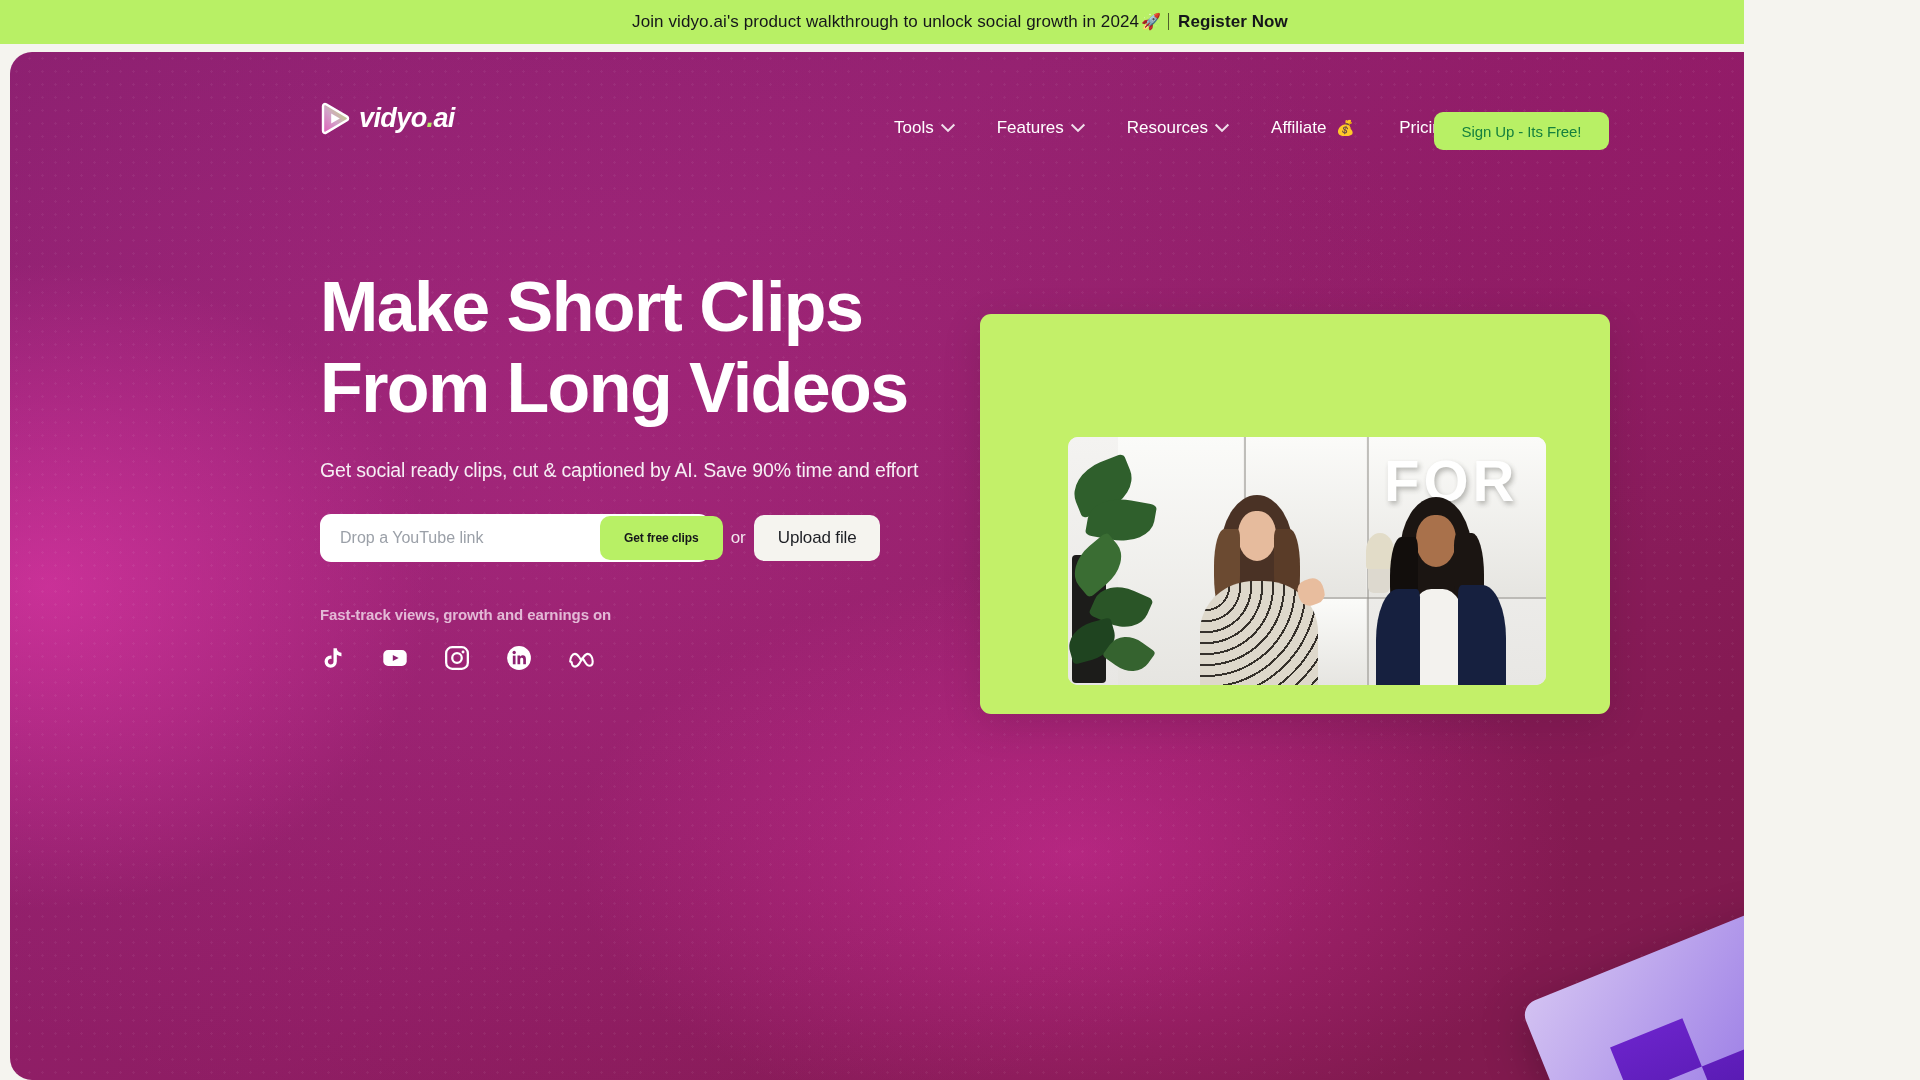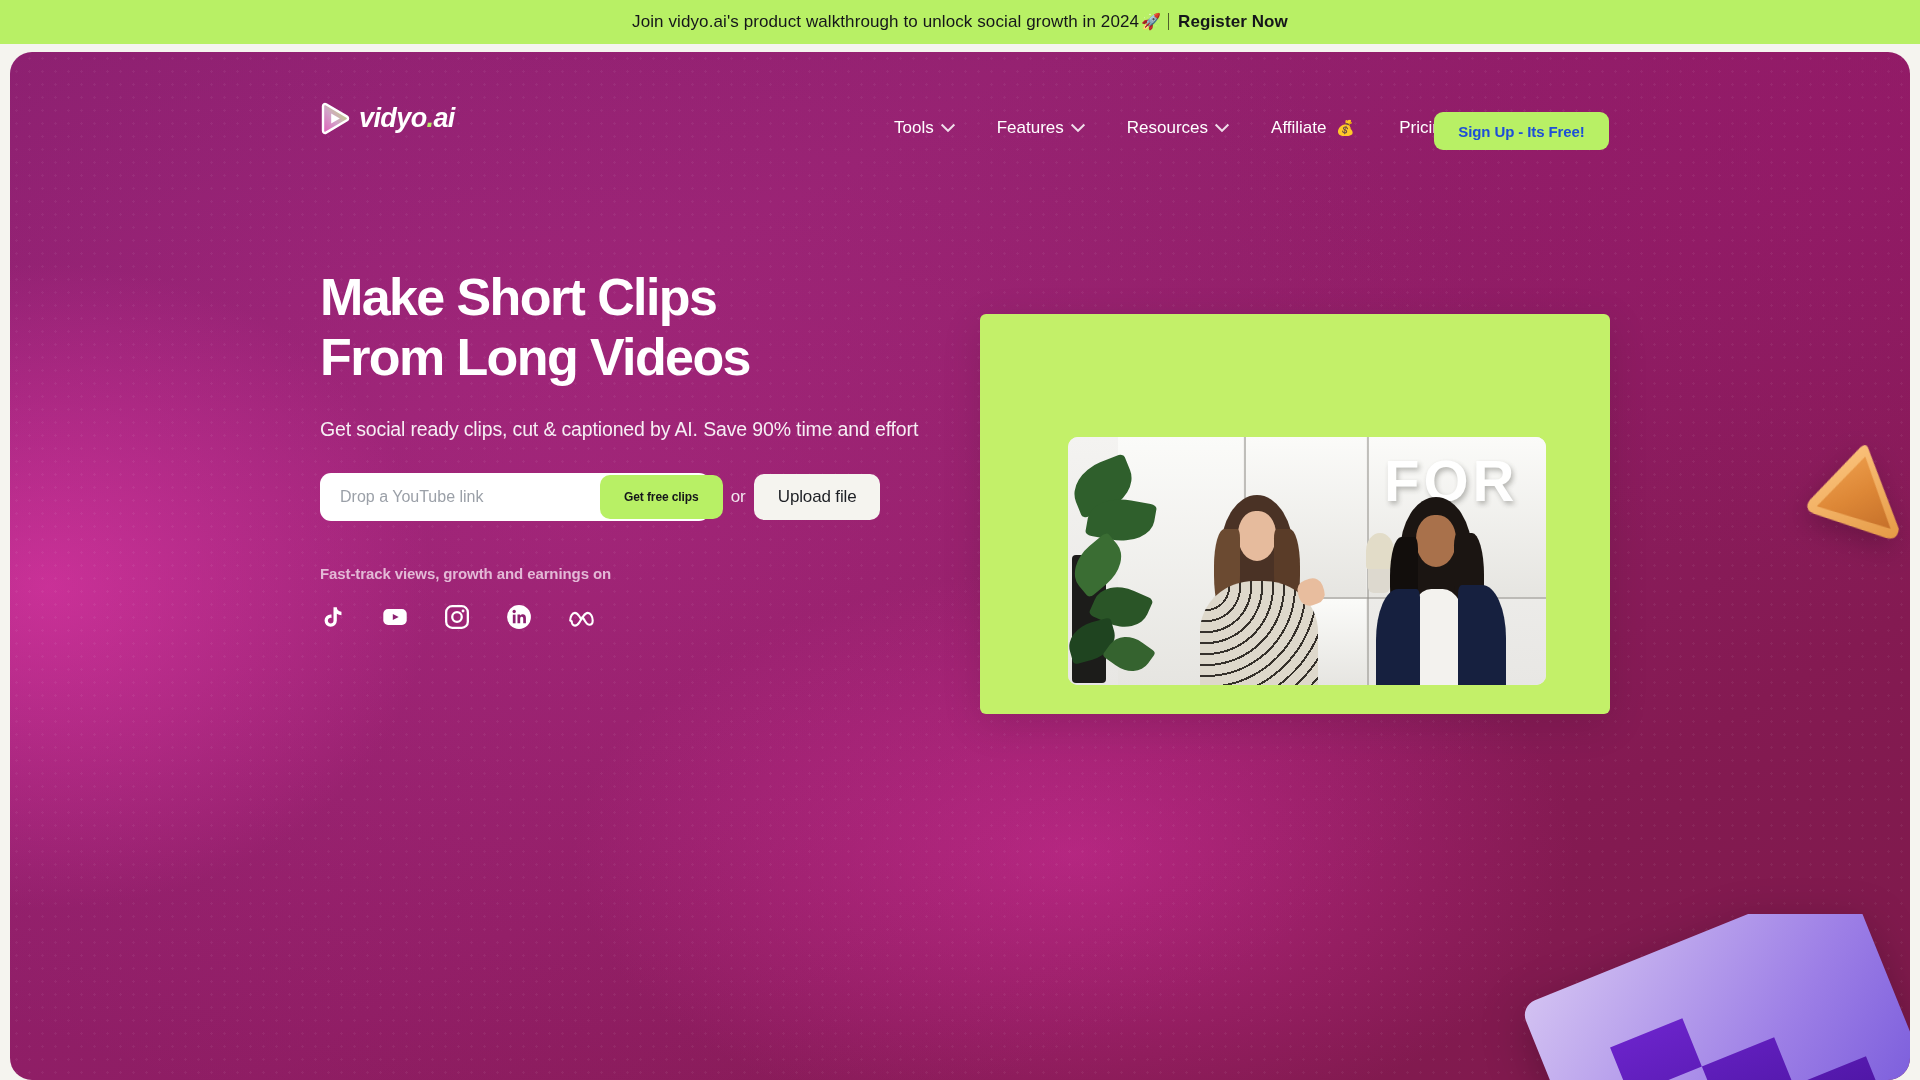--- a/index.html
+++ b/index.html
@@ -8,21 +8,21 @@
   html, body {
     width: 1920px;
     height: 1080px;
     overflow: hidden;
     font-family: "Liberation Sans", sans-serif;
     background: #f5f4ef;
   }
 
   .page {
     position: relative;
-    width: 1920px;
+    width: 1744px;
     height: 1080px;
     background: #f5f4ef;
     overflow: hidden;
   }
 
   
   .announce-bar {
     position: absolute;
     top: 0; left: 0;
     width: 1920px;
@@ -143,40 +143,40 @@
   }
   .nav-emoji { font-size: 15px; margin-left: 1px; }
 
   .signup-btn {
     position: absolute;
     left: 1424px;
     top: 60px;
     width: 175px;
     height: 38px;
     background: #b8f065;
-    color: #1d4ed8;
+    color: #15803d;
     border: none;
     border-radius: 9px;
     font-size: 15px;
-    font-weight: bold;
+    font-weight: normal;
     font-family: "Liberation Sans", sans-serif;
     cursor: pointer;
     letter-spacing: -.1px;
   }
 
   
   .copy {
     position: absolute;
     left: 310px;
     top: 215px;
     width: 660px;
     z-index: 15;
   }
   .headline {
-    font-size: 52px;
+    font-size: 70px;
     line-height: 1.16;
     font-weight: bold;
     color: #ffffff;
     letter-spacing: -1.6px;
   }
   .headline .l2 { display: block; }
   .subhead {
     margin-top: 30px;
     font-size: 19.5px;
     color: #f6eef4;
@@ -267,21 +267,21 @@
   .social-ico svg { display: block; }
 
   
   .video-card {
     position: absolute;
     left: 970px;
     top: 262px;
     width: 630px;
     height: 400px;
     background: #c3f069;
-    border-radius: 6px;
+    border-radius: 11px;
     z-index: 15;
     box-shadow: 0 10px 40px rgba(0,0,0,.12);
   }
   .video-inner {
     position: absolute;
     left: 88px;
     top: 123px;
     width: 478px;
     height: 248px;
     border-radius: 10px;

